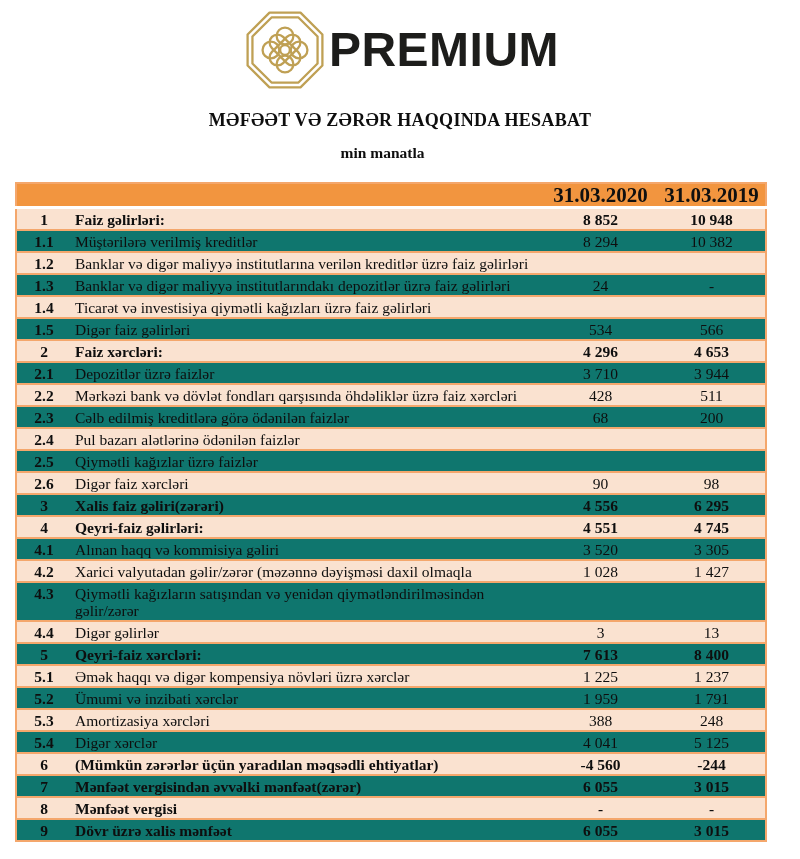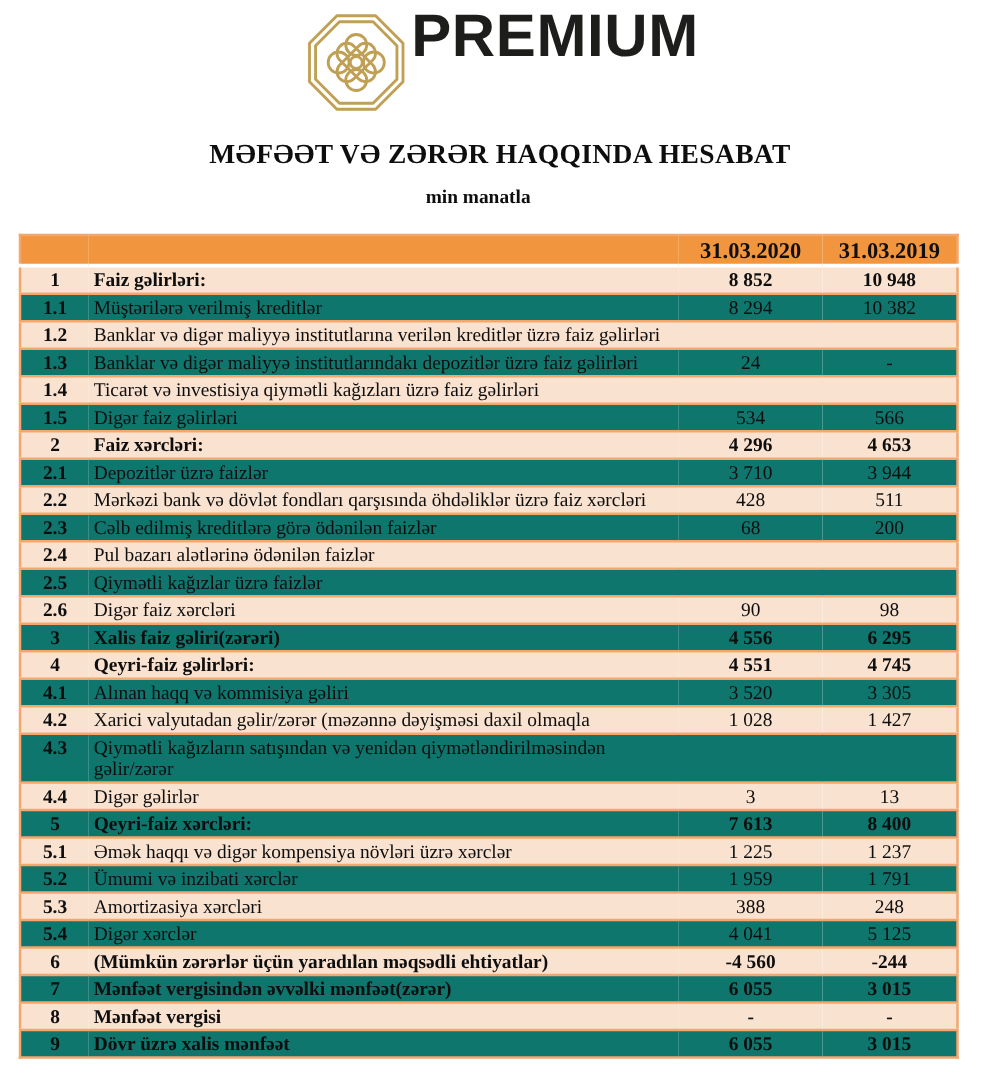--- a/index.html
+++ b/index.html
@@ -7,58 +7,58 @@
   body {
     width:800px; height:859px;
     font-family:"Liberation Serif", serif;
     color:var(--text, #0e0e0e);
     overflow:hidden;
   }
   .page { width:800px; height:859px; position:relative; }
 
   
   .logo-row {
-    display:flex; justify-content:center; align-items:flex-start;
+    display:flex; justify-content:center; align-items:center;
     padding-top:6px;
   }
   .emblem { display:block; }
   .brand-text { display:flex; flex-direction:column; align-items:flex-start; }
   .brand-name {
     font-family:"Liberation Sans", sans-serif;
     font-weight:800; font-size:48px; line-height:1;
     letter-spacing:0.5px; color:#1d1d1b;
   }
   .brand-sub {
     font-family:"Liberation Sans", sans-serif;
     font-weight:400; font-size:27px; line-height:1;
     letter-spacing:11px; color:#272727; margin-top:4px;
   }
 
   
   .report-title {
-    text-align:center; font-weight:bold; font-size:22px;
+    text-align:center; font-weight:bold; font-size:18px;
     letter-spacing:0.3px; margin-top:16px;
   }
   .unit-note {
     text-align:center; font-weight:bold; font-size:15.5px;
     margin:13px 35px 0 0;
   }
 
   
   .table-wrap { margin:20px 33px 0 15px; }
   table.statement {
     width:100%; border-collapse:collapse; table-layout:fixed;
     border:2px solid var(--border, #f4a76c);
   }
   thead tr {
     background:var(--header-bg, #f2953f);
     border-bottom:3px solid #ffffff;
   }
   thead th {
-    font-size:18px; font-weight:bold; line-height:17px;
+    font-size:21px; font-weight:bold; line-height:17px;
     padding:2.5px 2px; text-align:center; color:#101010;
   }
   tbody tr { border-top:2px solid var(--border, #f4a76c); }
   tbody tr.row-peach { background:var(--row-alt-bg, #fae2d0); }
   tbody tr.row-white { background:#0f766e; }
   tbody tr.row-bold td { font-weight:bold; }
   td {
     font-size:15.5px; line-height:17px; padding:1.5px 2px;
     vertical-align:top;
   }

